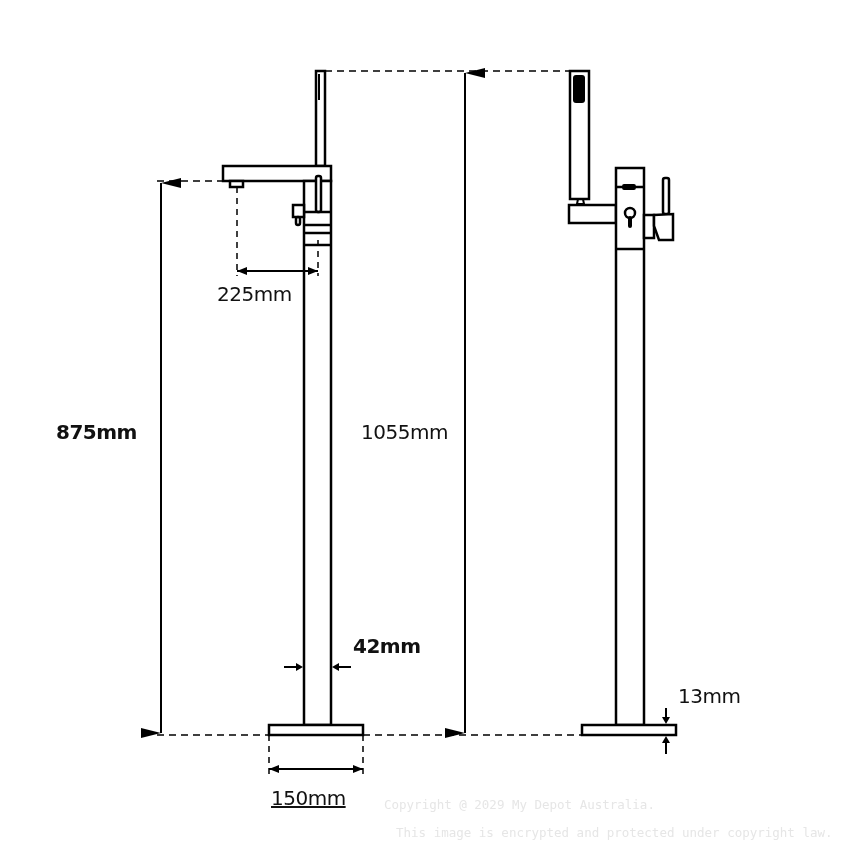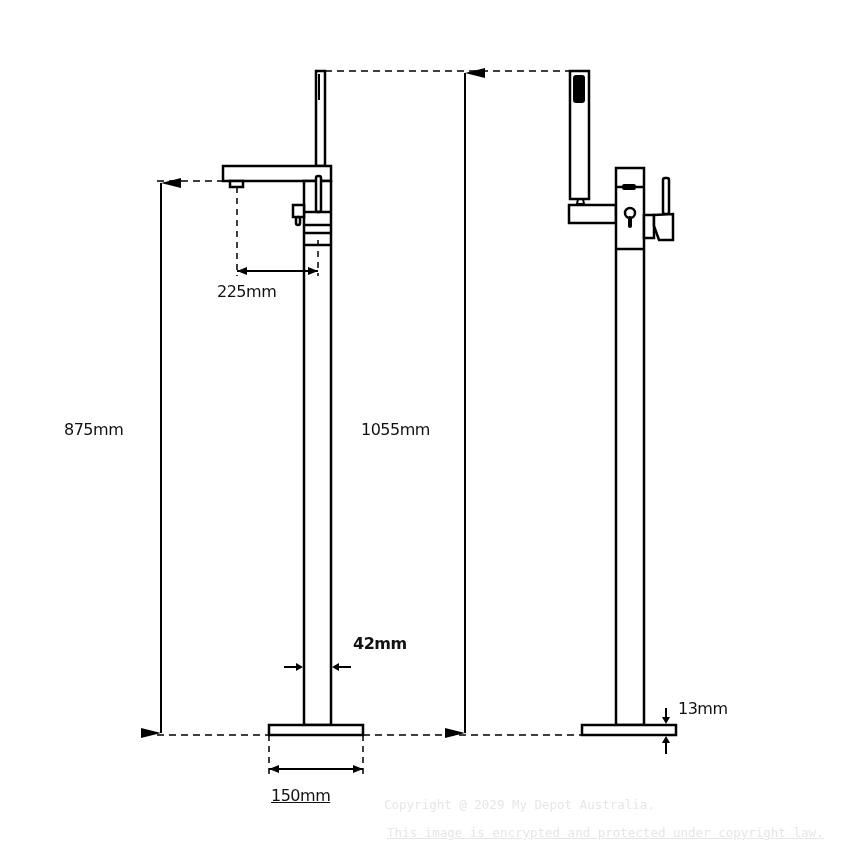--- a/index.html
+++ b/index.html
@@ -1,18 +1,18 @@
 <!DOCTYPE html>
 <html><head>
 <meta charset="utf-8">
 <style>
   html, body { margin:0; padding:0; background:#ffffff; }
   body { width:850px; height:850px; position:relative; overflow:hidden; font-family:"DejaVu Sans", sans-serif; }
   #drawing { position:absolute; left:0; top:0; width:850px; height:850px; }
-  .dim-label { position:absolute; font-family:"DejaVu Sans", sans-serif; font-size:16px; color:#111; white-space:nowrap; letter-spacing:-0.5px; }
+  .dim-label { position:absolute; font-family:"DejaVu Sans", sans-serif; font-size:20px; color:#111; white-space:nowrap; letter-spacing:-0.5px; }
   .watermark { position:absolute; font-family:"DejaVu Sans Mono", monospace; font-size:12.5px; color:#e6e6e6; white-space:nowrap; }
 </style>
 </head>
 <body>
 
 <svg id="drawing" viewBox="0 0 850 850" xmlns="http://www.w3.org/2000/svg">
   <defs>
     <marker id="arrowUp" viewBox="0 0 10 20" refX="5" refY="0" markerWidth="10" markerHeight="20" orient="auto-start-reverse" markerUnits="userSpaceOnUse">
       <path d="M0,20 L5,0 L10,20 Z" fill="#000"></path>
     </marker>
@@ -93,21 +93,21 @@
     <path d="M269,769 l10,-4 v8 z" fill="#000" stroke="none"></path>
     <path d="M363,769 l-10,-4 v8 z" fill="#000" stroke="none"></path>
 
     <line x1="666" y1="708" x2="666" y2="720" stroke-width="2"></line>
     <path d="M666,724 l-4,-7 h8 z" fill="#000" stroke="none"></path>
     <line x1="666" y1="741" x2="666" y2="754" stroke-width="2"></line>
     <path d="M666,736 l-4,7 h8 z" fill="#000" stroke="none"></path>
   </g>
 </svg>
 
-<div class="dim-label" style="left:64px; top:420px;">875mm</div>
+<div class="dim-label" style="left:56px; top:420px;font-weight:bold;">875mm</div>
 <div class="dim-label" style="left:361px; top:420px;">1055mm</div>
 <div class="dim-label" style="left:217px; top:282px;">225mm</div>
 <div class="dim-label" style="left:353px; top:634px;font-weight:bold;">42mm</div>
 <div class="dim-label" style="left:271px; top:786px;text-decoration:underline;">150mm</div>
-<div class="dim-label" style="left:678px; top:699px;">13mm</div>
+<div class="dim-label" style="left:678px; top:684px;">13mm</div>
 
 <div class="watermark" style="left:384px; top:797px;">Copyright @ 2029 My Depot Australia.</div>
-<div class="watermark" style="left:387px; top:825px;text-decoration:underline;">This image is encrypted and protected under copyright law.</div>
+<div class="watermark" style="left:396px; top:825px;">This image is encrypted and protected under copyright law.</div>
 
 </body></html>

